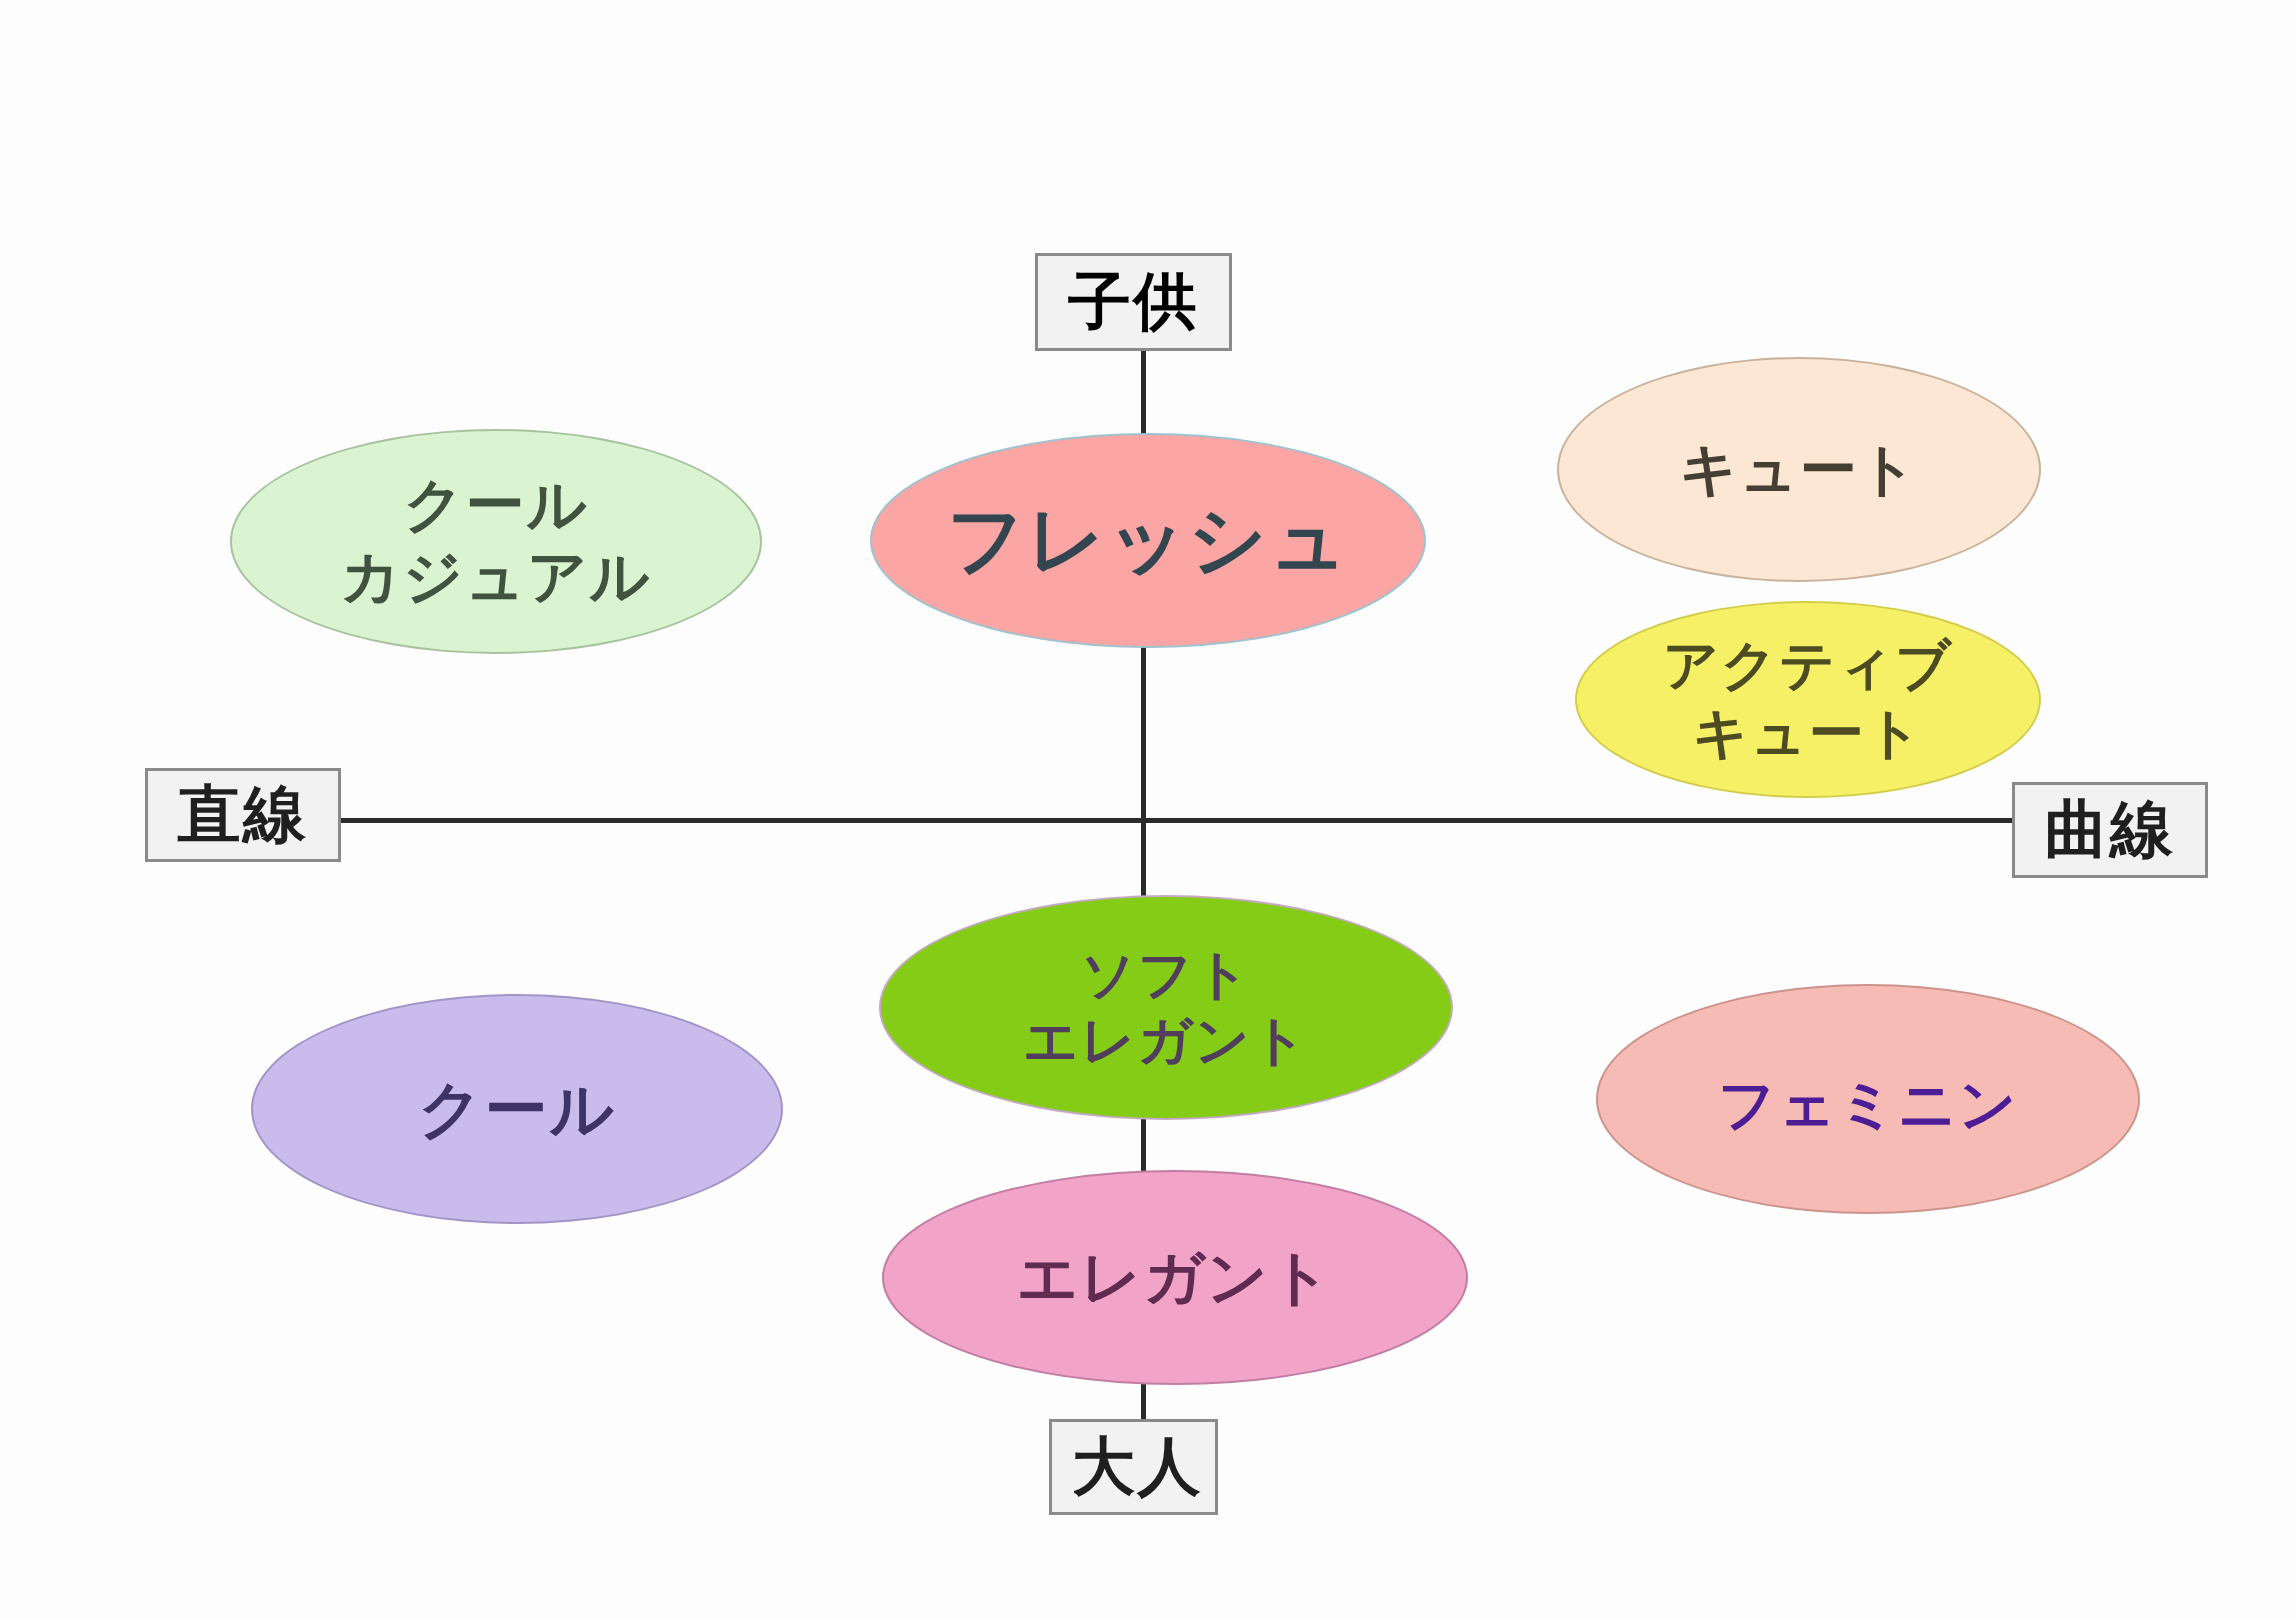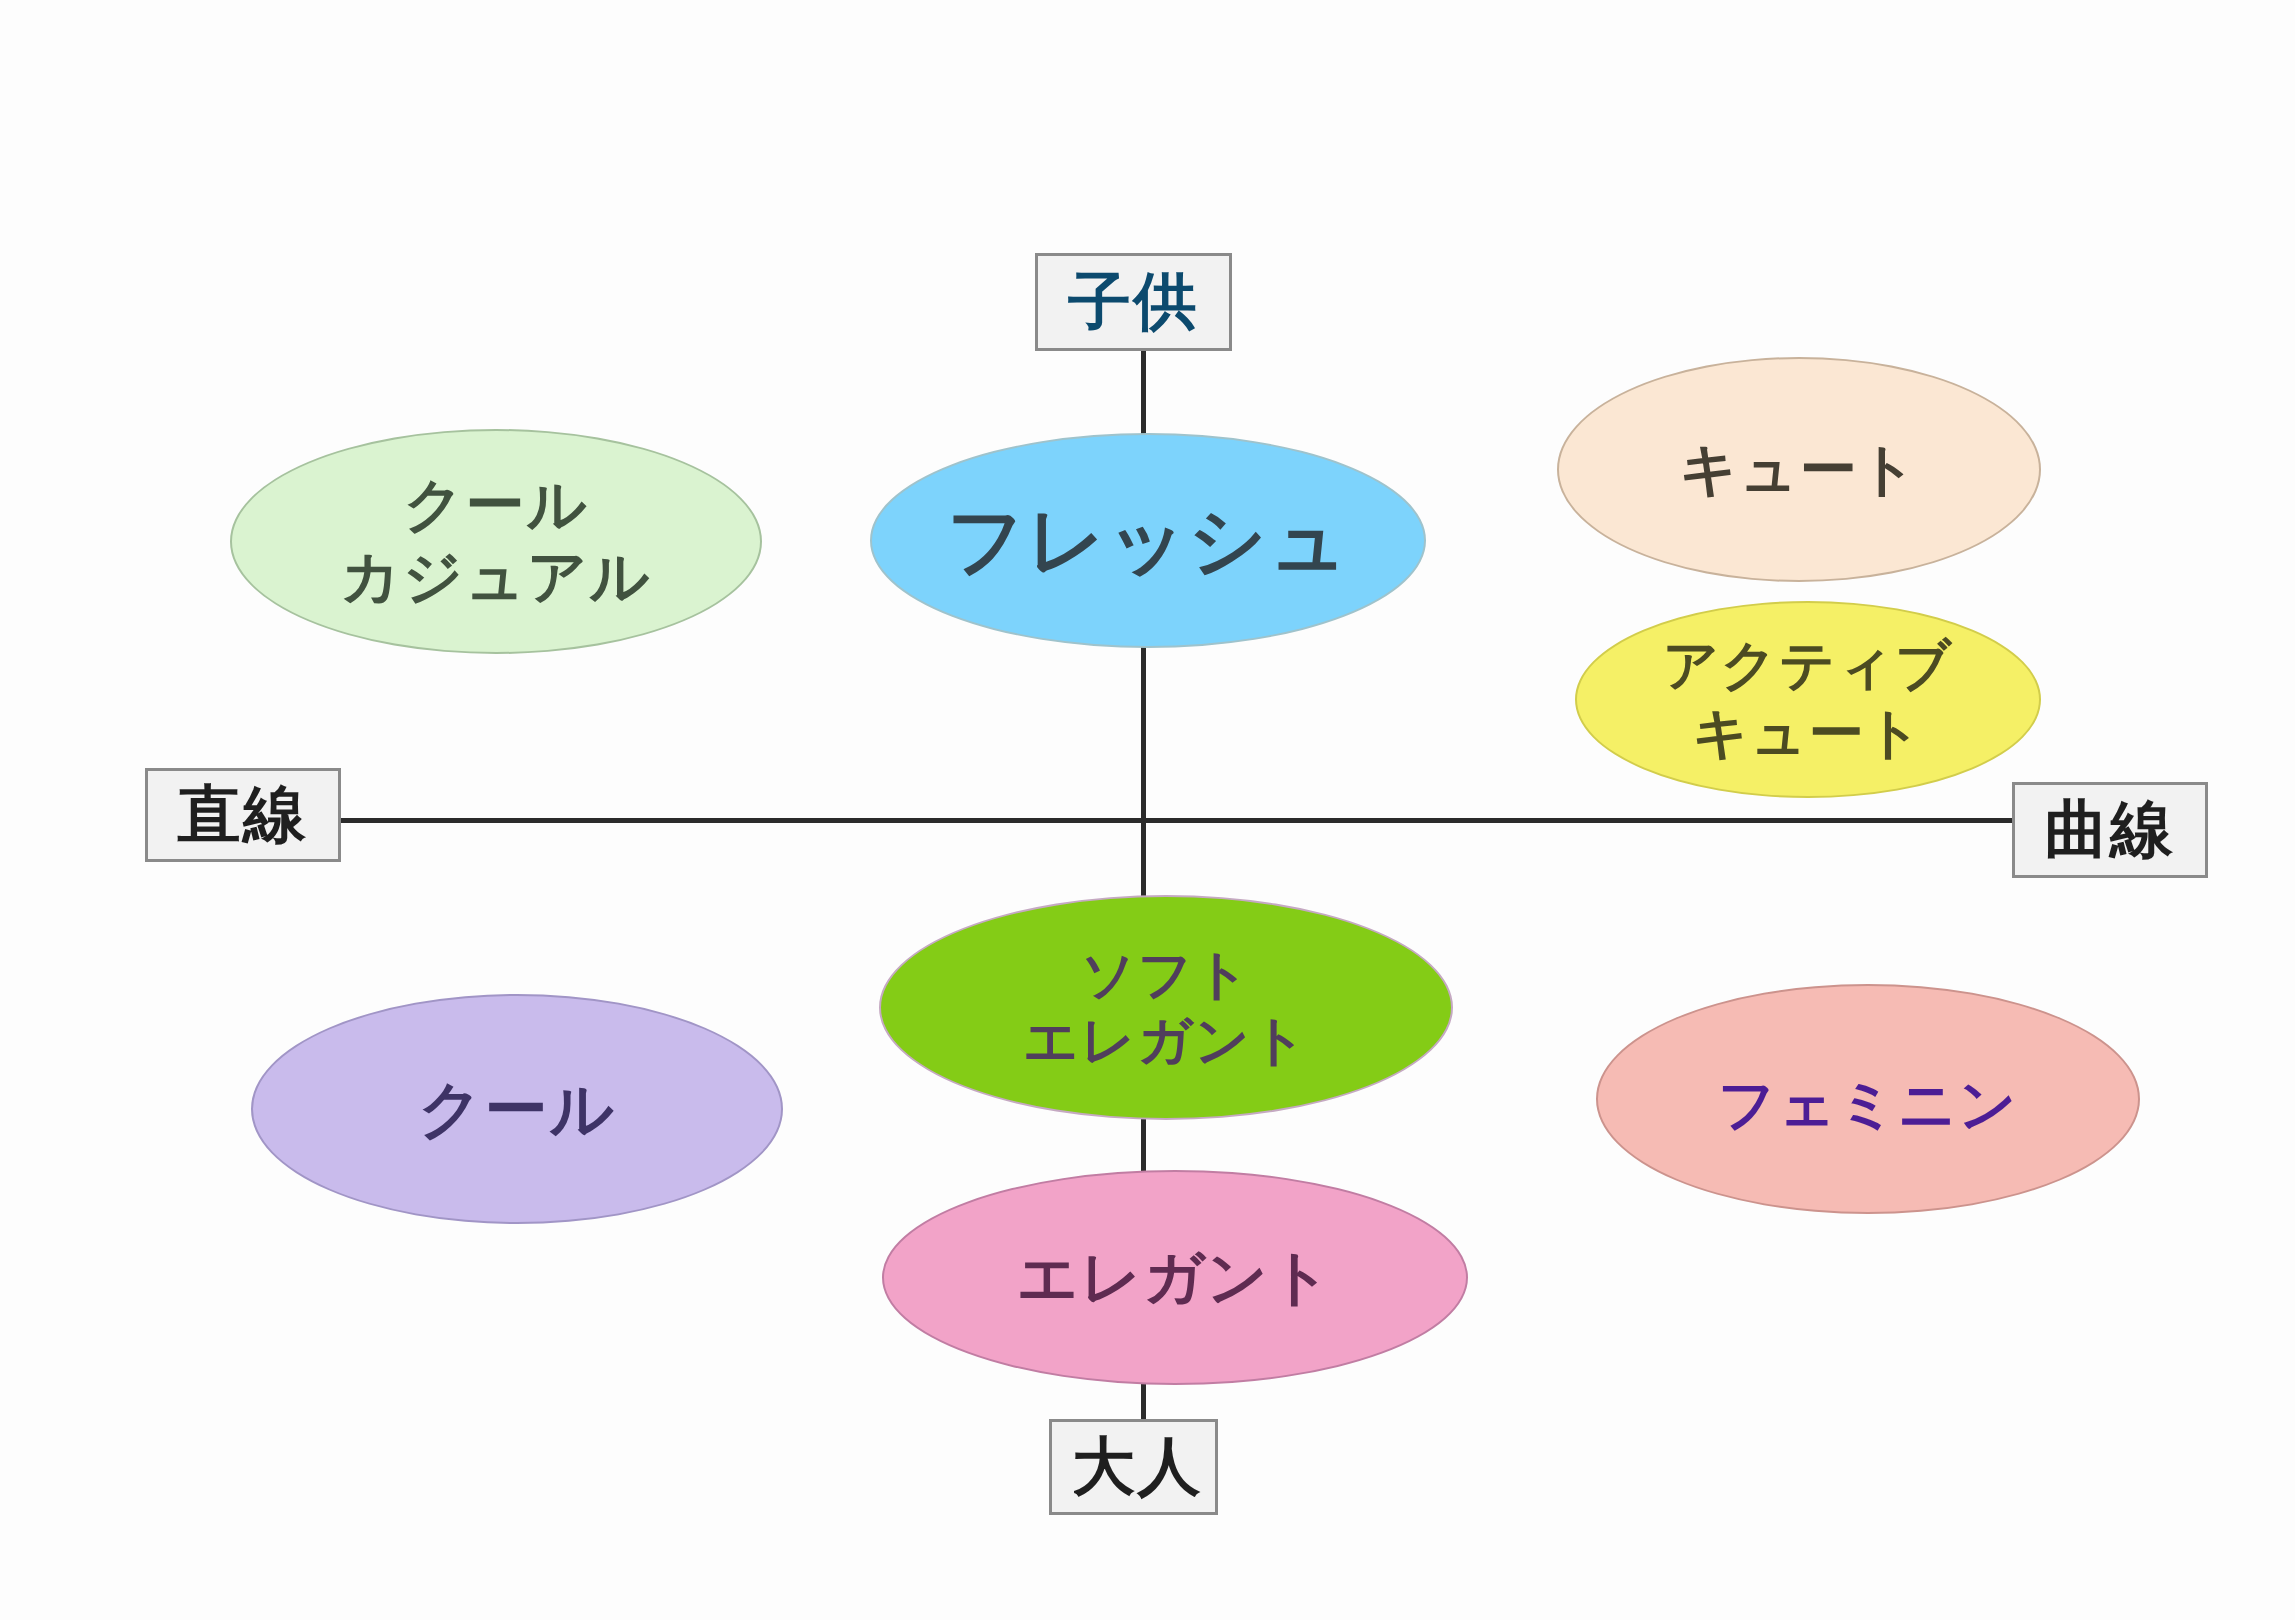--- a/index.html
+++ b/index.html
@@ -83,38 +83,38 @@
 </head>
 <body>
 
 <div class="canvas">
 
 
   <div class="line v-line" style="background-color: rgb(43, 43, 43);"></div>
   <div class="line h-line" style="background-color: rgb(43, 43, 43);"></div>
 
   <div class="axis-box box-child" style="background-color: rgb(242, 242, 242); border-color: rgb(138, 138, 138);">
-    <span style="color: #0c4a6e;">子供</span>
+    <span style="color: #000000;">子供</span>
   </div>
   <div class="axis-box box-adult" style="background-color: rgb(242, 242, 242); border-color: rgb(138, 138, 138); padding-left: 8px;">
     <span style="color: rgb(31, 31, 31);">大人</span>
   </div>
   <div class="axis-box box-straight" style="background-color: rgb(242, 242, 242); border-color: rgb(138, 138, 138);">
     <span style="color: rgb(31, 31, 31);">直線</span>
   </div>
   <div class="axis-box box-curve" style="background-color: rgb(242, 242, 242); border-color: rgb(138, 138, 138); margin-top: 28px;">
     <span style="color: rgb(31, 31, 31);">曲線</span>
   </div>
 
   <div class="ellipse e-cool-casual" style="background-color: rgb(218, 243, 208); border-color: rgb(166, 194, 158);">
     <span class="elabel" style="color: rgb(65, 82, 63);">クール
 カジュアル</span>
   </div>
 
-  <div class="ellipse e-fresh" style="background-color: #7dd3fc; border-color: rgb(159, 195, 204);">
+  <div class="ellipse e-fresh" style="background-color: #fca5a5; border-color: rgb(159, 195, 204); font-family: Liberation Serif, serif;">
     <span class="elabel" style="color: rgb(51, 69, 79);">フレッシュ</span>
   </div>
 
   <div class="ellipse e-cute" style="background-color: rgb(251, 231, 211); border-color: rgb(200, 178, 155);">
     <span class="elabel" style="color: rgb(69, 63, 51);">キュート</span>
   </div>
 
   <div class="ellipse e-active-cute" style="background-color: rgb(245, 240, 102); border-color: rgb(210, 205, 75);">
     <span class="elabel" style="color: rgb(76, 75, 34);">アクティブ
 キュート</span>

